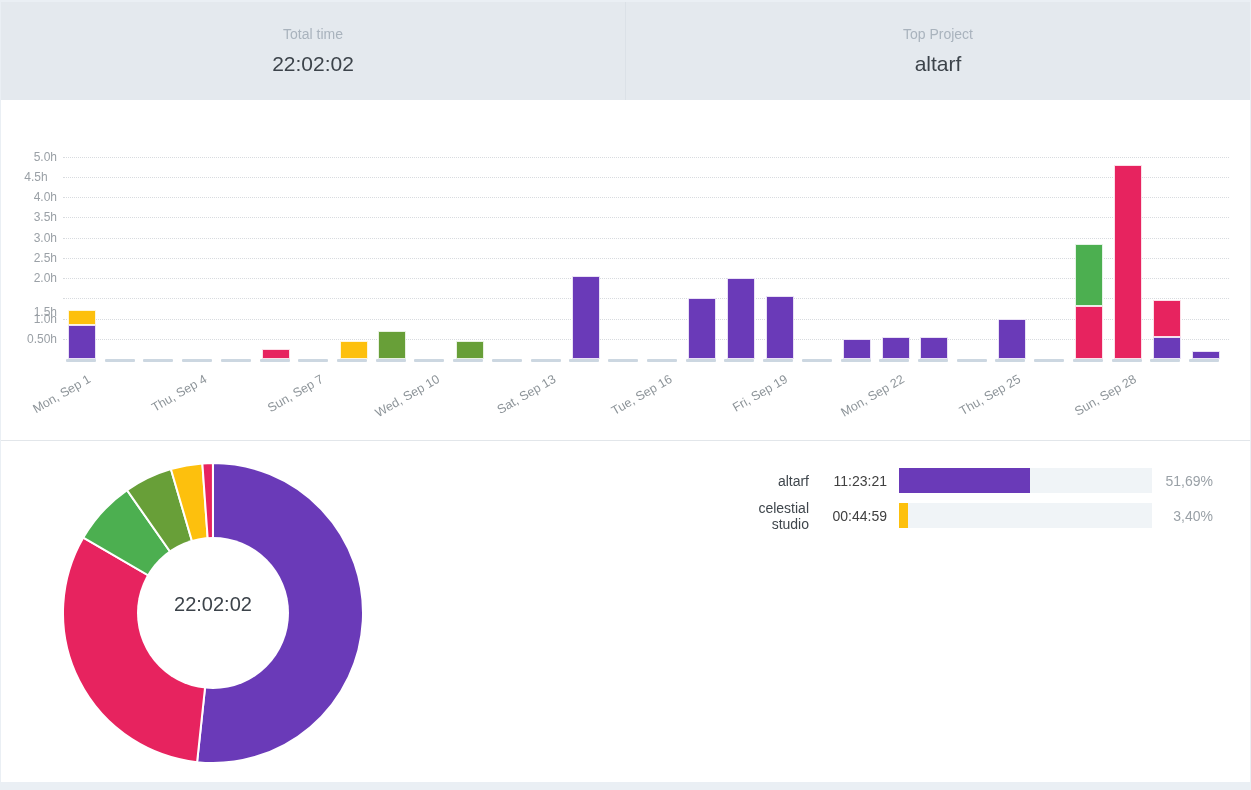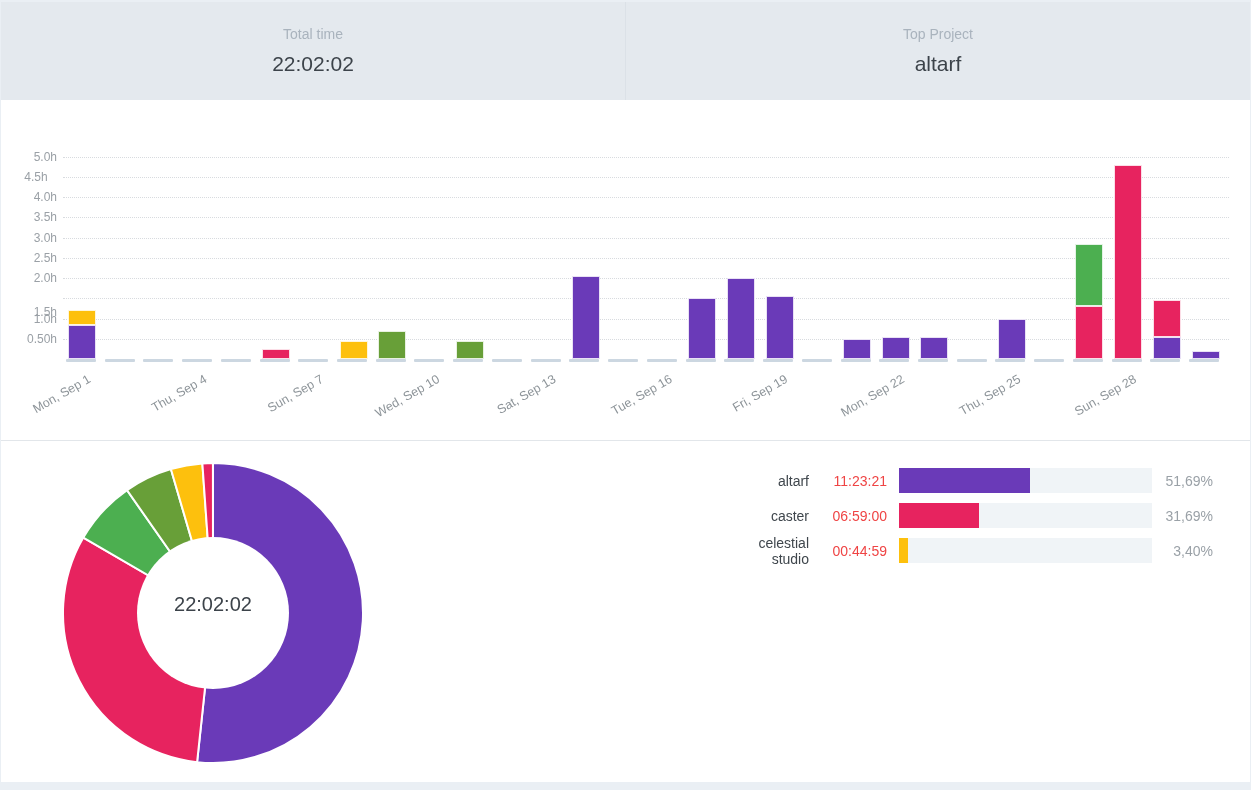--- a/index.html
+++ b/index.html
@@ -31,21 +31,21 @@
   .bottom-card { position:absolute; left:1px; top:441px; width:1249px; height:341px;
                  background:#ffffff; }
   .donut-wrap { position:absolute; left:60px; top:20px; width:304px; height:304px; }
   .donut-center { position:absolute; left:72px; top:132px; width:160px;
                   text-align:center; font-size:20px; color:#3c434a; }
 
   .project-list { position:absolute; left:719px; top:22px; width:494px; }
   .project-row { display:grid; grid-template-columns:89px 90px 253px 61px;
                  height:35px; align-items:center; }
   .p-name { text-align:right; font-size:14px; color:#3f464c; }
-  .p-time { text-align:right; padding-right:12px; font-size:14px; color:#ef4444; }
+  .p-time { text-align:right; padding-right:12px; font-size:14px; color:#404040; }
   .p-track { height:25px; background:#f0f4f7; position:relative; }
   .p-fill { position:absolute; left:0; top:0; height:25px; }
   .p-pct { text-align:right; font-size:14px; color:#9aa1a7; }
 </style>
 </head>
 <body>
 
 <div class="page">
 
   <header class="summary">
@@ -158,28 +158,20 @@
     <div class="project-list" id="project-list">
         <div class="project-row">
           <div class="p-name">altarf</div>
           <div class="p-time">11:23:21</div>
           <div class="p-track">
             <div class="p-fill" style="width: 130.776px; background: rgb(106, 58, 184);"></div>
           </div>
           <div class="p-pct">51,69%</div>
         </div>
         <div class="project-row">
-          <div class="p-name">caster</div>
-          <div class="p-time">06:59:00</div>
-          <div class="p-track">
-            <div class="p-fill" style="width: 80.1757px; background: rgb(231, 35, 95);"></div>
-          </div>
-          <div class="p-pct">31,69%</div>
-        </div>
-        <div class="project-row">
           <div class="p-name">celestial studio</div>
           <div class="p-time">00:44:59</div>
           <div class="p-track">
             <div class="p-fill" style="width: 8.602px; background: rgb(253, 192, 13);"></div>
           </div>
           <div class="p-pct">3,40%</div>
         </div>
       </div>
   </section>
 

